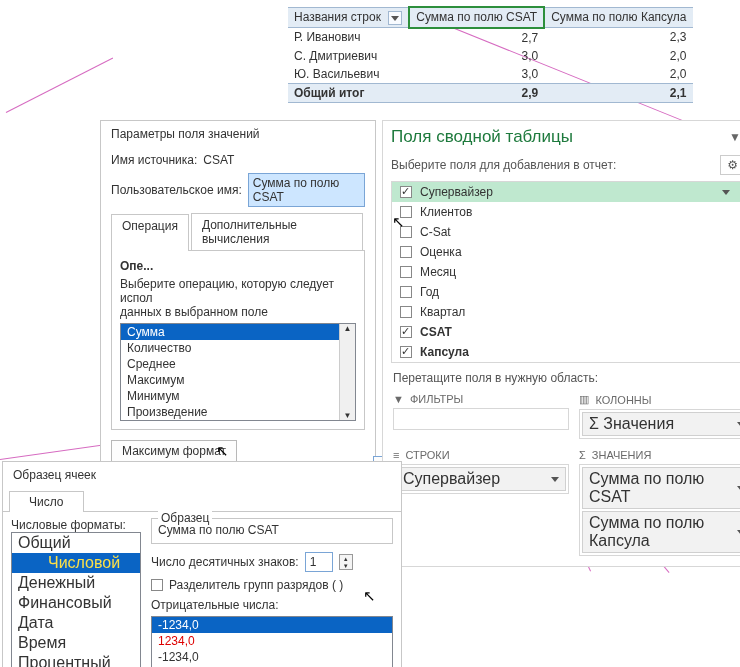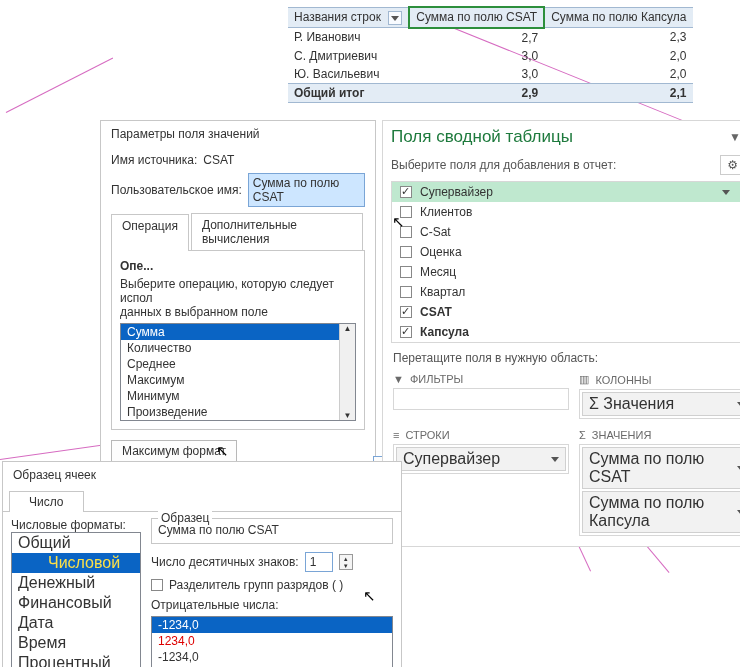--- a/index.html
+++ b/index.html
@@ -197,20 +197,24 @@
       <div class="fieldrow">
           <span class="checkbox"></span>
           <span>Оценка</span>
         </div>
       <div class="fieldrow">
           <span class="checkbox"></span>
           <span>Месяц</span>
         </div>
       <div class="fieldrow">
           <span class="checkbox"></span>
+          <span>Год</span>
+        </div>
+      <div class="fieldrow">
+          <span class="checkbox"></span>
           <span>Квартал</span>
         </div>
       <div class="fieldrow">
           <span class="checkbox checked"></span>
           <b>CSAT</b>
         </div>
       <div class="fieldrow">
           <span class="checkbox checked"></span>
           <b>Капсула</b>
         </div>

